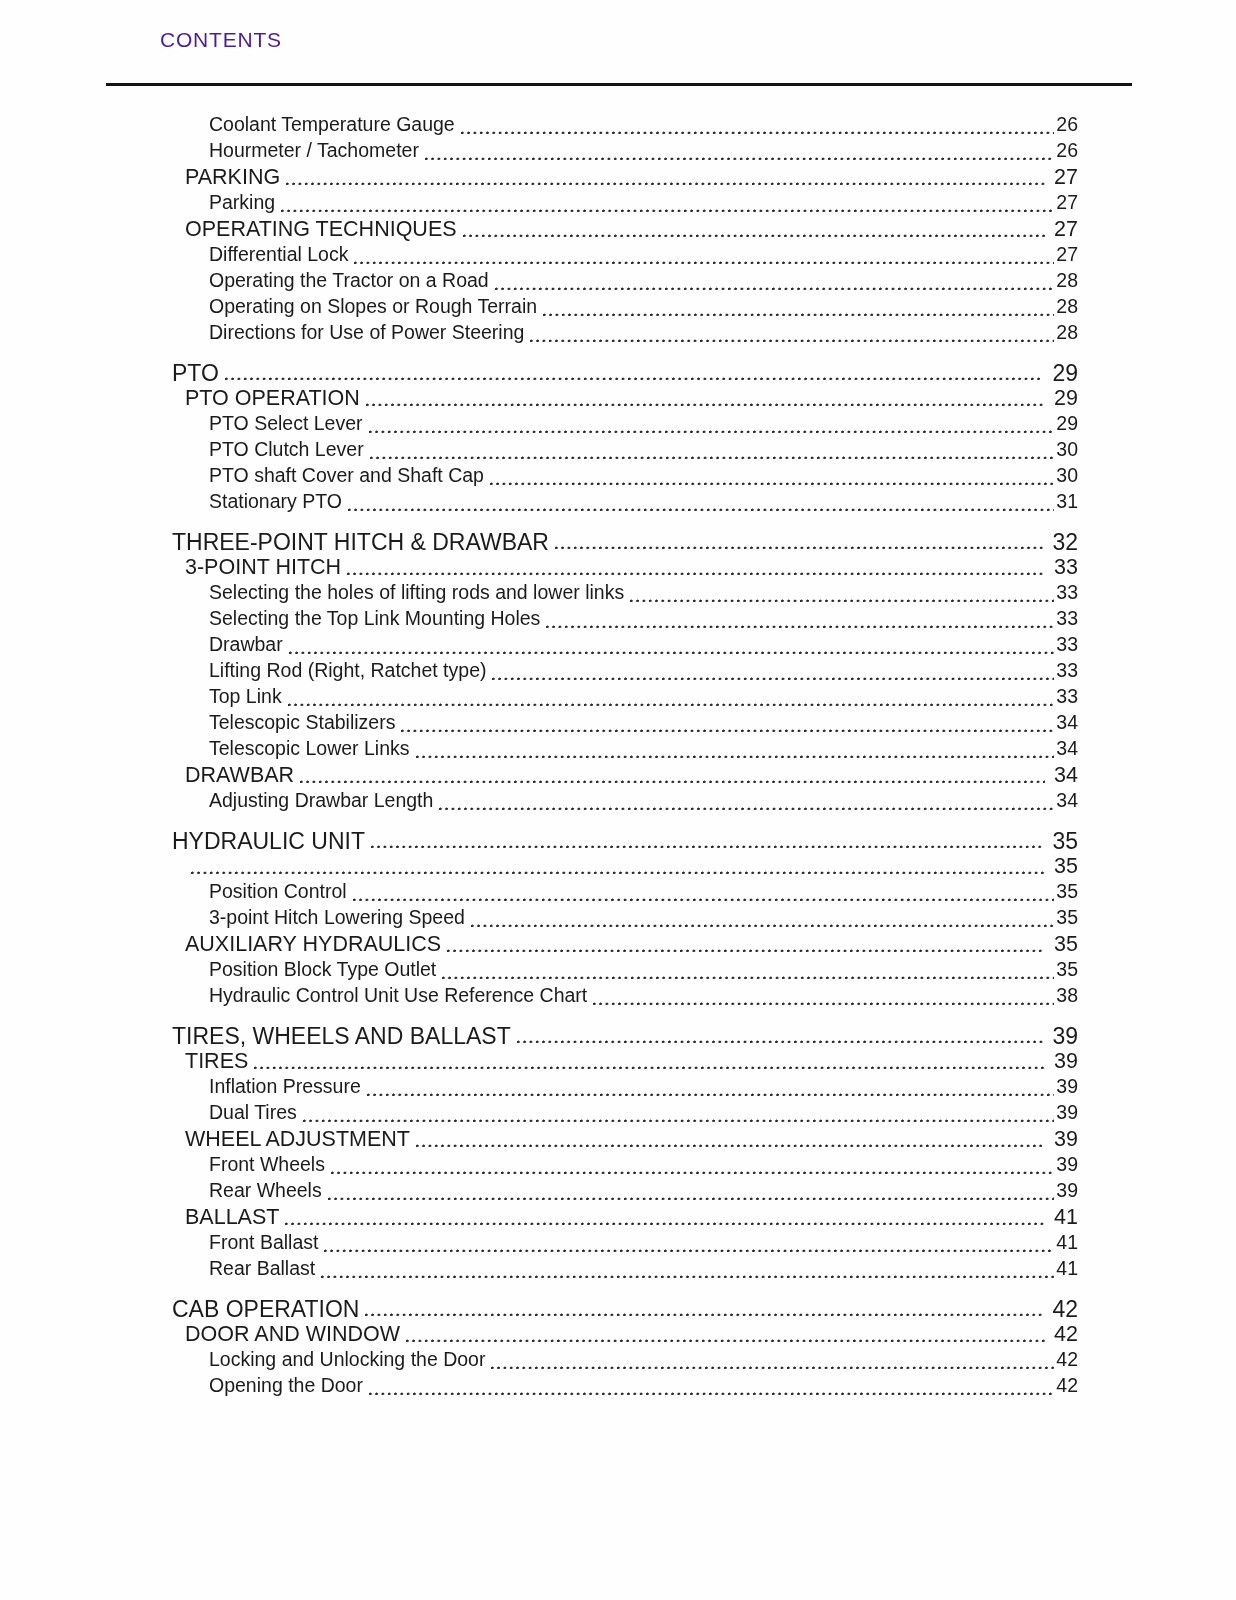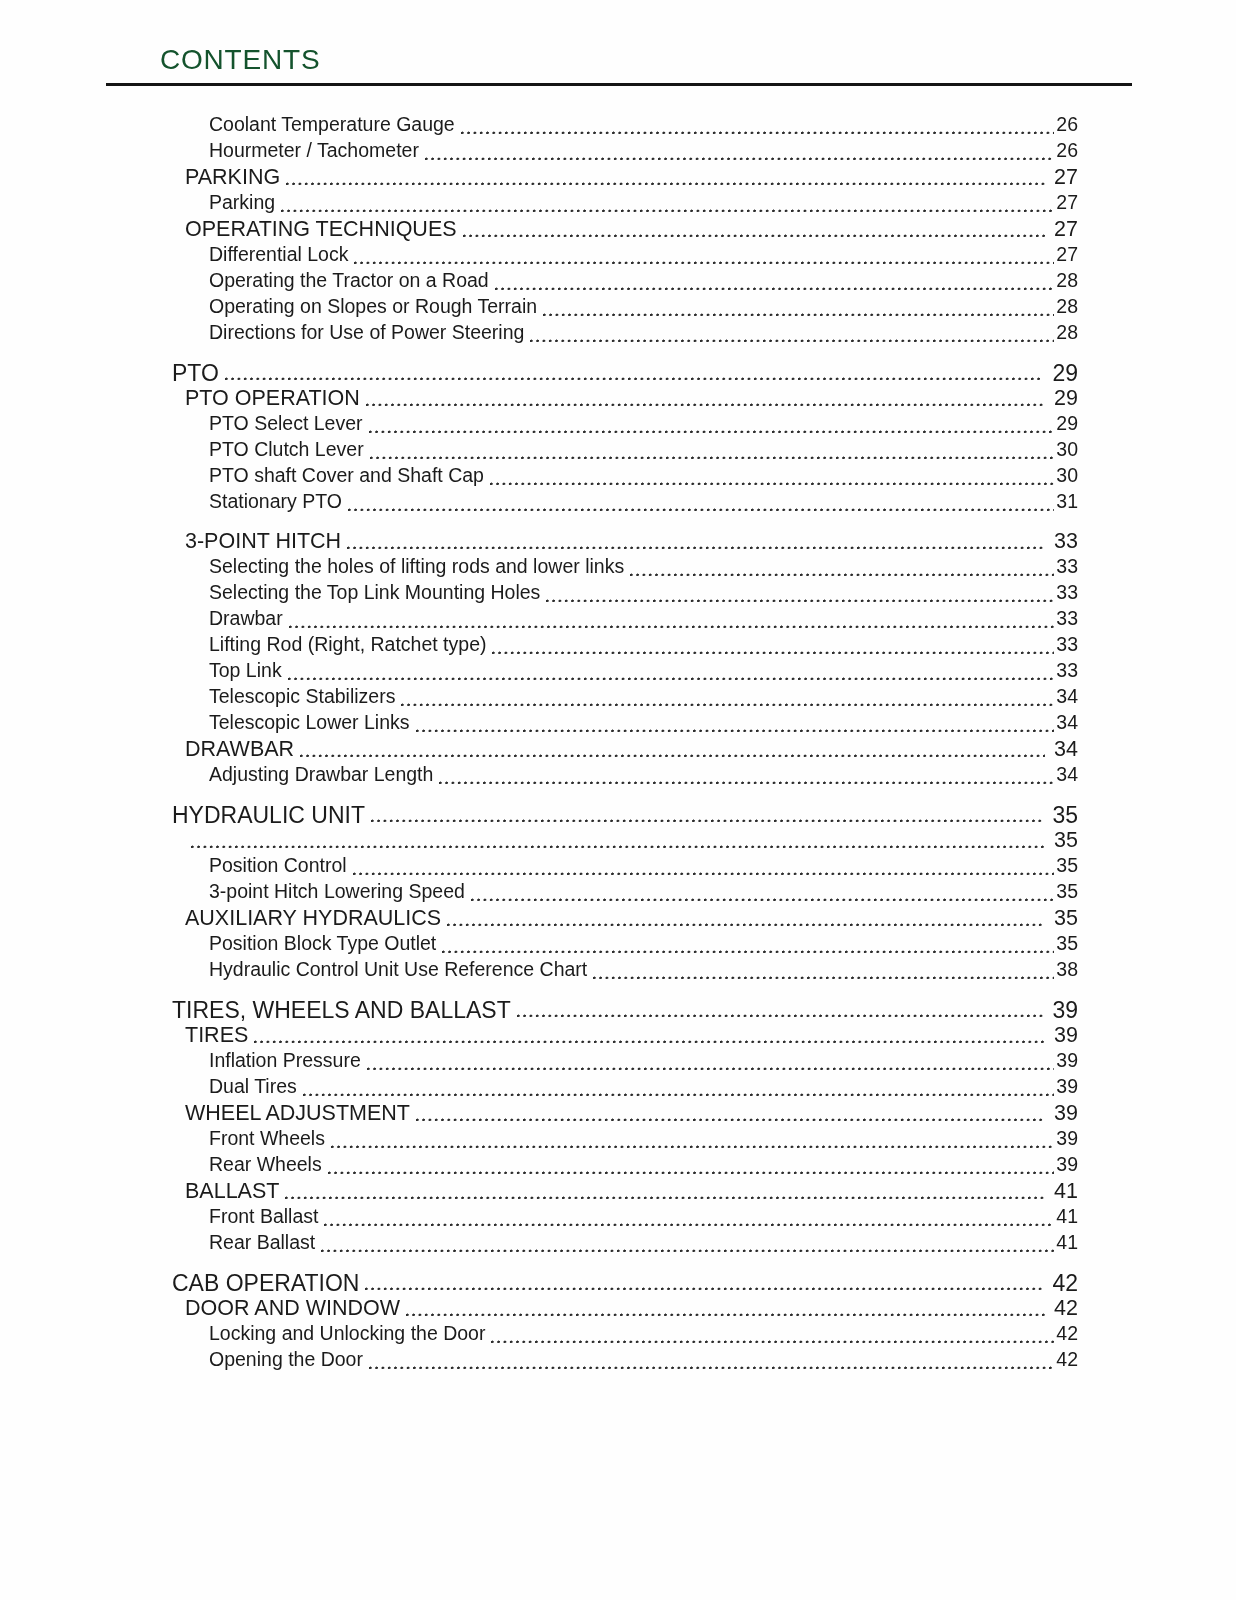--- a/index.html
+++ b/index.html
@@ -12,24 +12,24 @@
     width: 1236px;
     height: 1600px;
     background: #fefefe;
     font-family: "Liberation Sans", sans-serif;
     color: #1b1b1b;
     overflow: hidden;
   }
   .header-title {
     position: absolute;
     left: 160px;
-    top: 44px;
-    font-size: 28px;
+    top: 28px;
+    font-size: 21px;
     letter-spacing: 0.8px;
-    color: #14532d;
+    color: #4c1d95;
   }
   .rule {
     position: absolute;
     left: 106px;
     top: 83px;
     width: 1026px;
     height: 3px;
     background: #141414;
   }
   .toc {
@@ -153,20 +153,25 @@
           <span class="leader"></span>
           <span class="pagenum">30</span>
         </div>
         <div class="row lvl2">
           <span class="title">Stationary PTO</span>
           <span class="leader"></span>
           <span class="pagenum">31</span>
         </div>
       </div>
       <div class="group">
+        <div class="row lvl0">
+          <span class="title">THREE-POINT HITCH &amp; DRAWBAR</span>
+          <span class="leader"></span>
+          <span class="pagenum">32</span>
+        </div>
         <div class="row lvl1">
           <span class="title">3-POINT HITCH</span>
           <span class="leader"></span>
           <span class="pagenum">33</span>
         </div>
         <div class="row lvl2">
           <span class="title">Selecting the holes of lifting rods and lower links</span>
           <span class="leader"></span>
           <span class="pagenum">33</span>
         </div>

